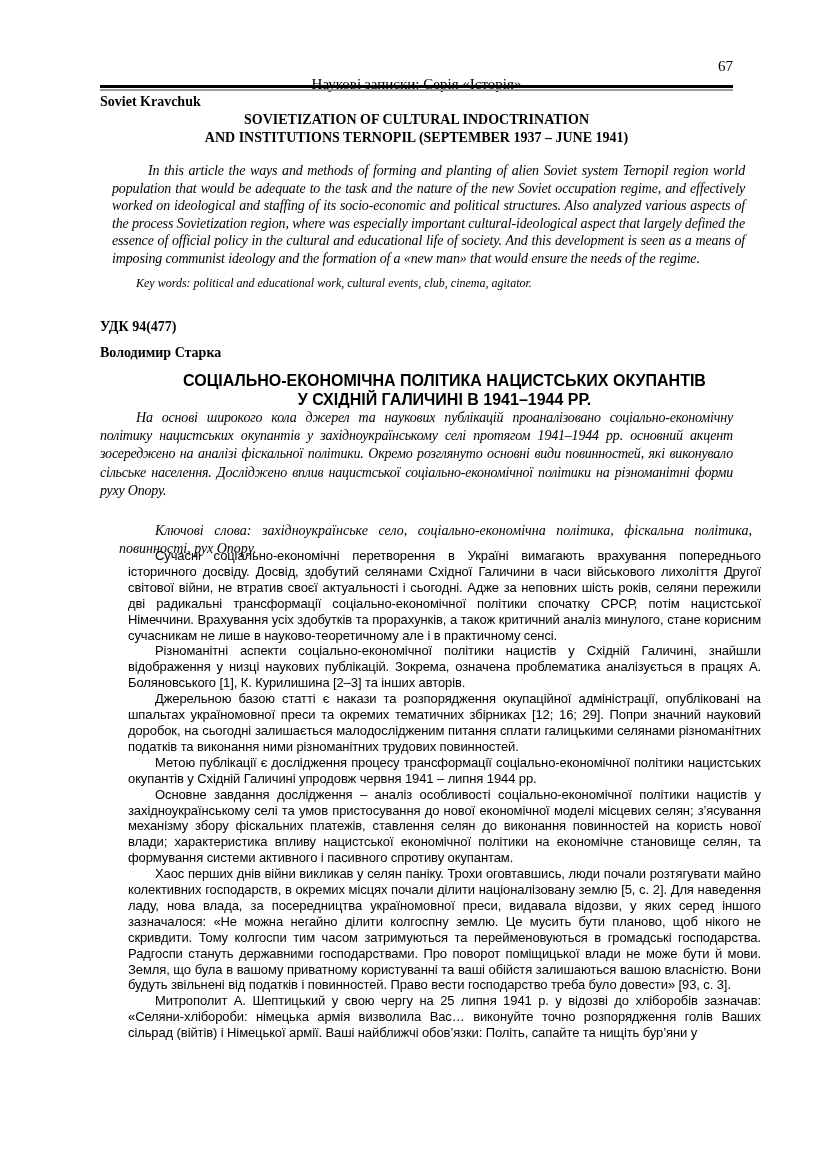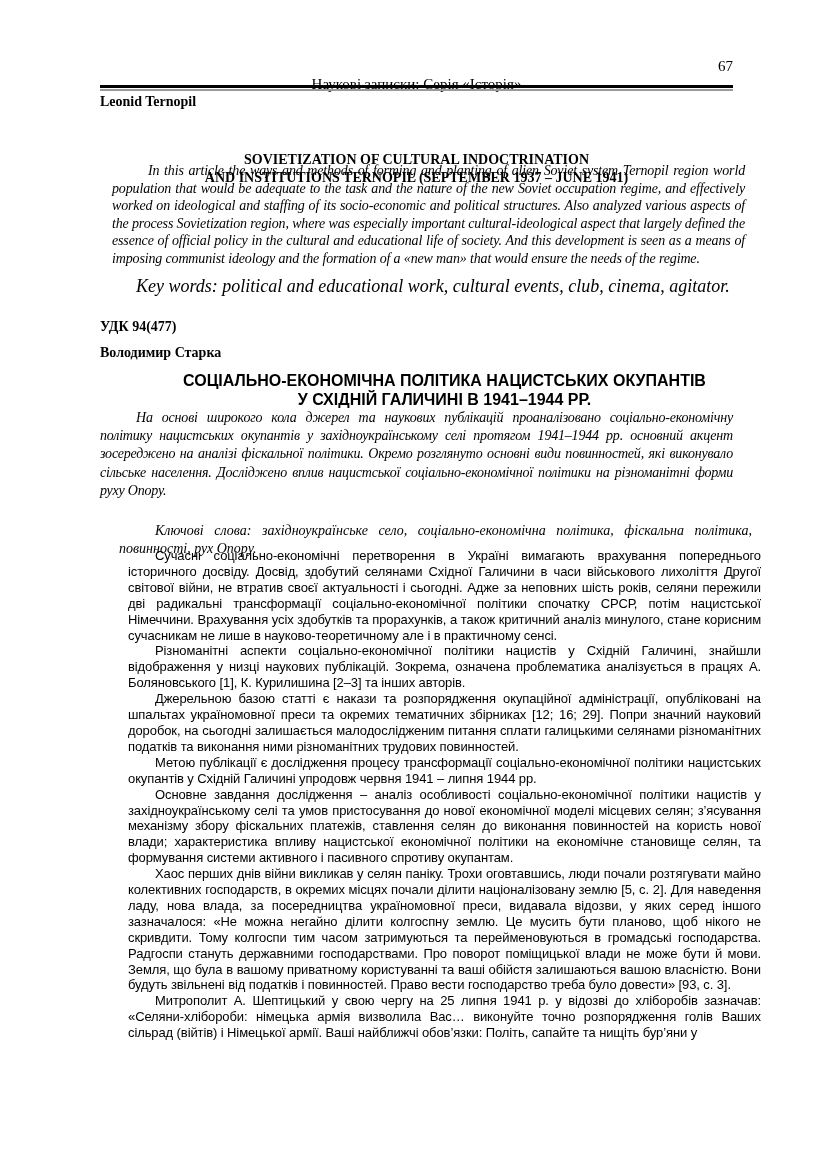--- a/index.html
+++ b/index.html
@@ -10,26 +10,26 @@
   .running-head .title { position: absolute; left: 0; right: 0; text-align: center; top: 18px; }
   .running-head .pageno { position: absolute; right: 0; top: 0; }
   .rule-thick { position: absolute; top: 85px; left: 0; width: 633px; height: 3px; background: #000; }
   .rule-thin { position: absolute; top: 89px; left: 0; width: 633px; height: 2px; background: #9a9a9a; }
 
   .serif { font-family: "Liberation Serif", serif; }
   .sans { font-family: "Liberation Sans", sans-serif; margin-left: 28px; }
 
   .en-author { position: absolute; top: 94px; left: 0; font-weight: bold; font-size: 14px; }
   .en-title { position: absolute; top: 111px; left: 0; width: 633px; text-align: center;
-    font-weight: bold; font-size: 14px; line-height: 18px; margin-top: 40px; }
+    font-weight: bold; font-size: 14px; line-height: 18px; }
   .en-abstract { position: absolute; top: 150px; left: 0; width: 633px; font-style: italic;
     font-size: 14px; line-height: 17.6px; text-align: justify; text-indent: 36px; margin: 12px;
     letter-spacing: -0.15px; }
   .en-keywords { position: absolute; top: 276px; left: 0; width: 633px; font-style: italic;
-    font-size: 18px; text-indent: 36px; margin: 0; }
+    font-size: 12px; text-indent: 36px; margin: 0; }
 
   .udk { position: absolute; top: 319px; left: 0; font-weight: bold; font-size: 14px; text-align: center; }
   .ua-author { position: absolute; top: 345px; left: 0; font-weight: bold; font-size: 14px; }
   .ua-title { position: absolute; top: 371px; left: 0; width: 633px; text-align: center;
     font-weight: bold; font-size: 16px; line-height: 19px; }
   .ua-abstract { position: absolute; top: 409px; left: 0; width: 633px; font-style: italic;
     font-size: 14px; line-height: 18.2px; text-align: justify; text-indent: 36px; margin: 0;
     letter-spacing: -0.2px; }
   .ua-keywords { position: absolute; top: 507px; left: 4px; width: 633px; font-style: italic;
     font-size: 14px; line-height: 18.2px; text-align: justify; text-indent: 36px; margin: 15px; }
@@ -43,21 +43,21 @@
 
 <div class="page">
 
   <div class="running-head serif">
     <div class="title">Наукові записки: Серія «Історія»</div>
     <div class="pageno">67</div>
   </div>
   <div class="rule-thick"></div>
   <div class="rule-thin"></div>
 
-  <div class="en-author serif">Leonid Ternopil</div>
+  <div class="en-author serif">Soviet Kravchuk</div>
   <div class="en-title serif">
     <div>SOVIETIZATION OF CULTURAL INDOCTRINATION</div>
     <div>AND INSTITUTIONS TERNOPIL (SEPTEMBER 1937 – JUNE 1941)</div>
   </div>
   <p class="en-abstract serif">In this article the ways and methods of forming and planting of alien Soviet system Ternopil region world population that would be adequate to the task and the nature of the new Soviet occupation regime, and effectively worked on ideological and staffing of its socio-economic and political structures. Also analyzed various aspects of the process Sovietization region, where was especially important cultural-ideological aspect that largely defined the essence of official policy in the cultural and educational life of society. And this development is seen as a means of imposing communist ideology and the formation of a «new man» that would ensure the needs of the regime.</p>
   <p class="en-keywords serif">Key words: political and educational work, cultural events, club, cinema, agitator.</p>
 
   <div class="udk serif">УДК 94(477)</div>
   <div class="ua-author serif">Володимир Старка</div>
   <div class="ua-title sans">

